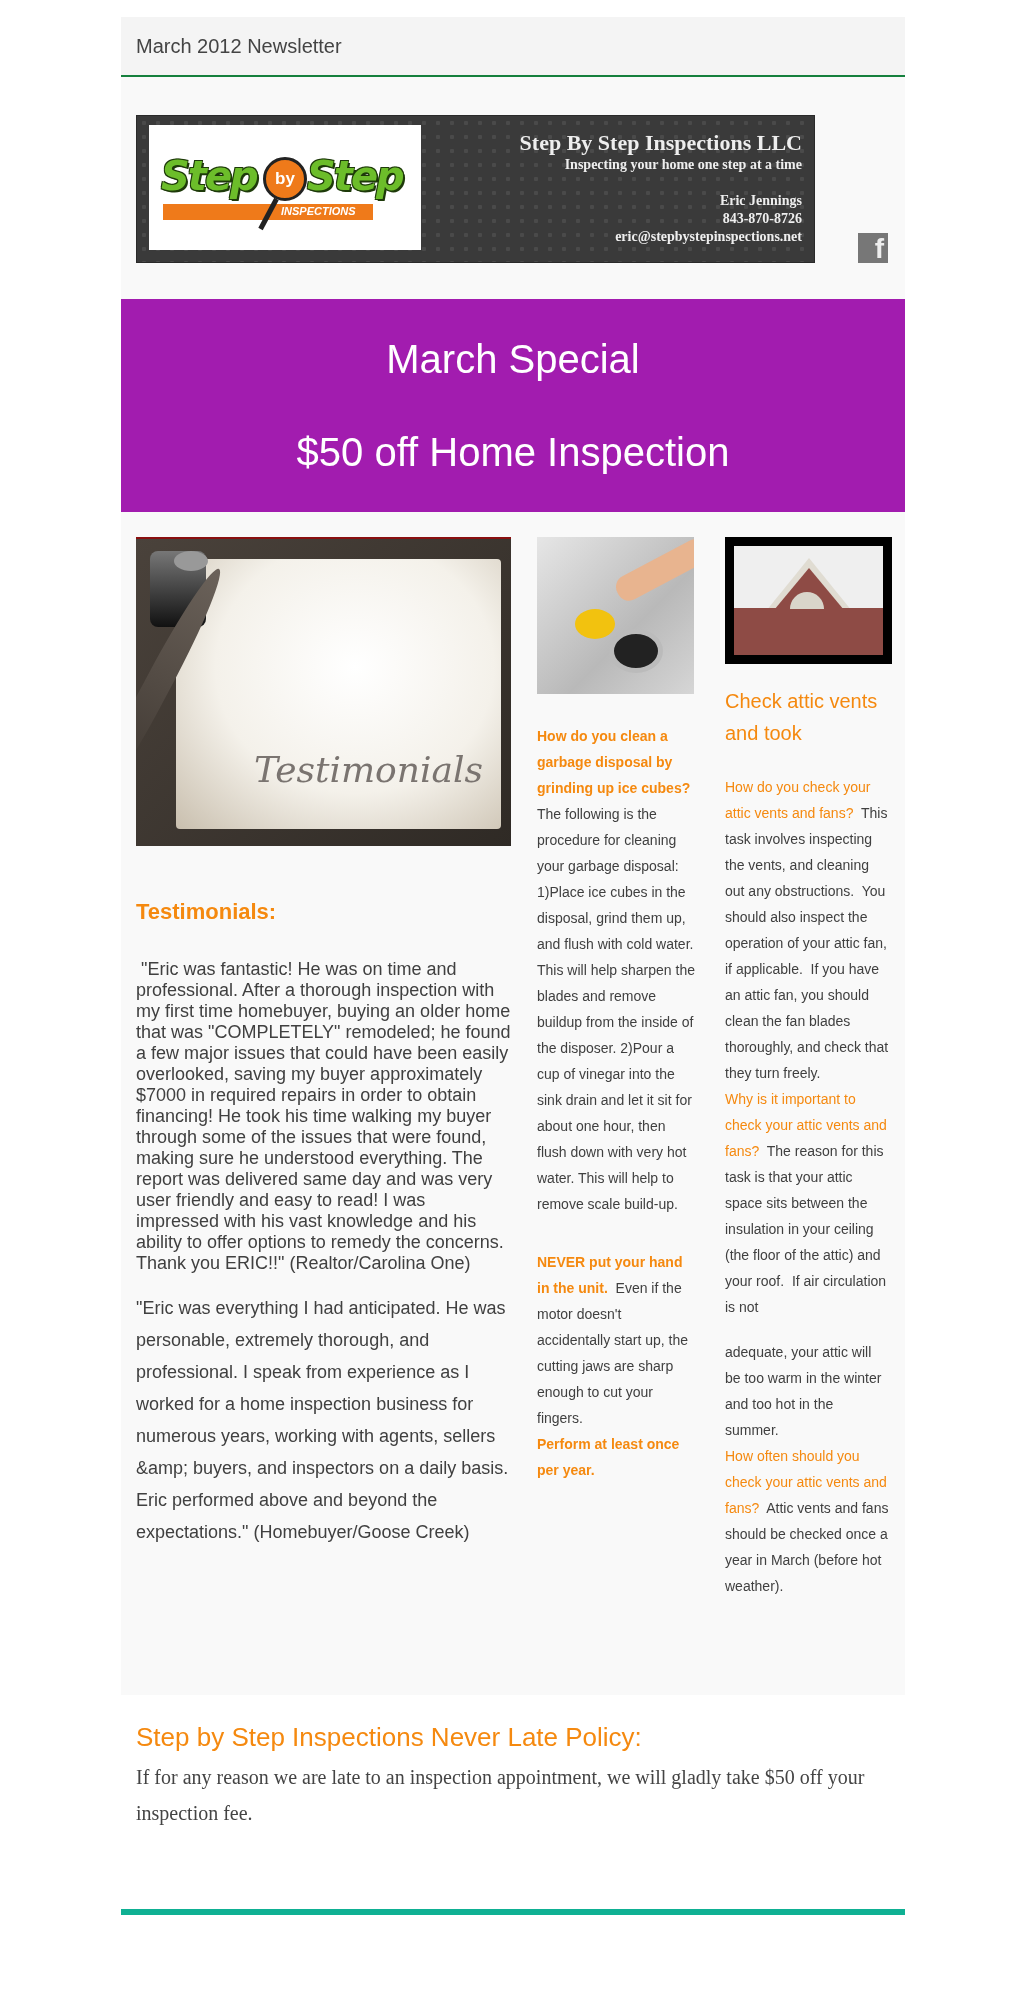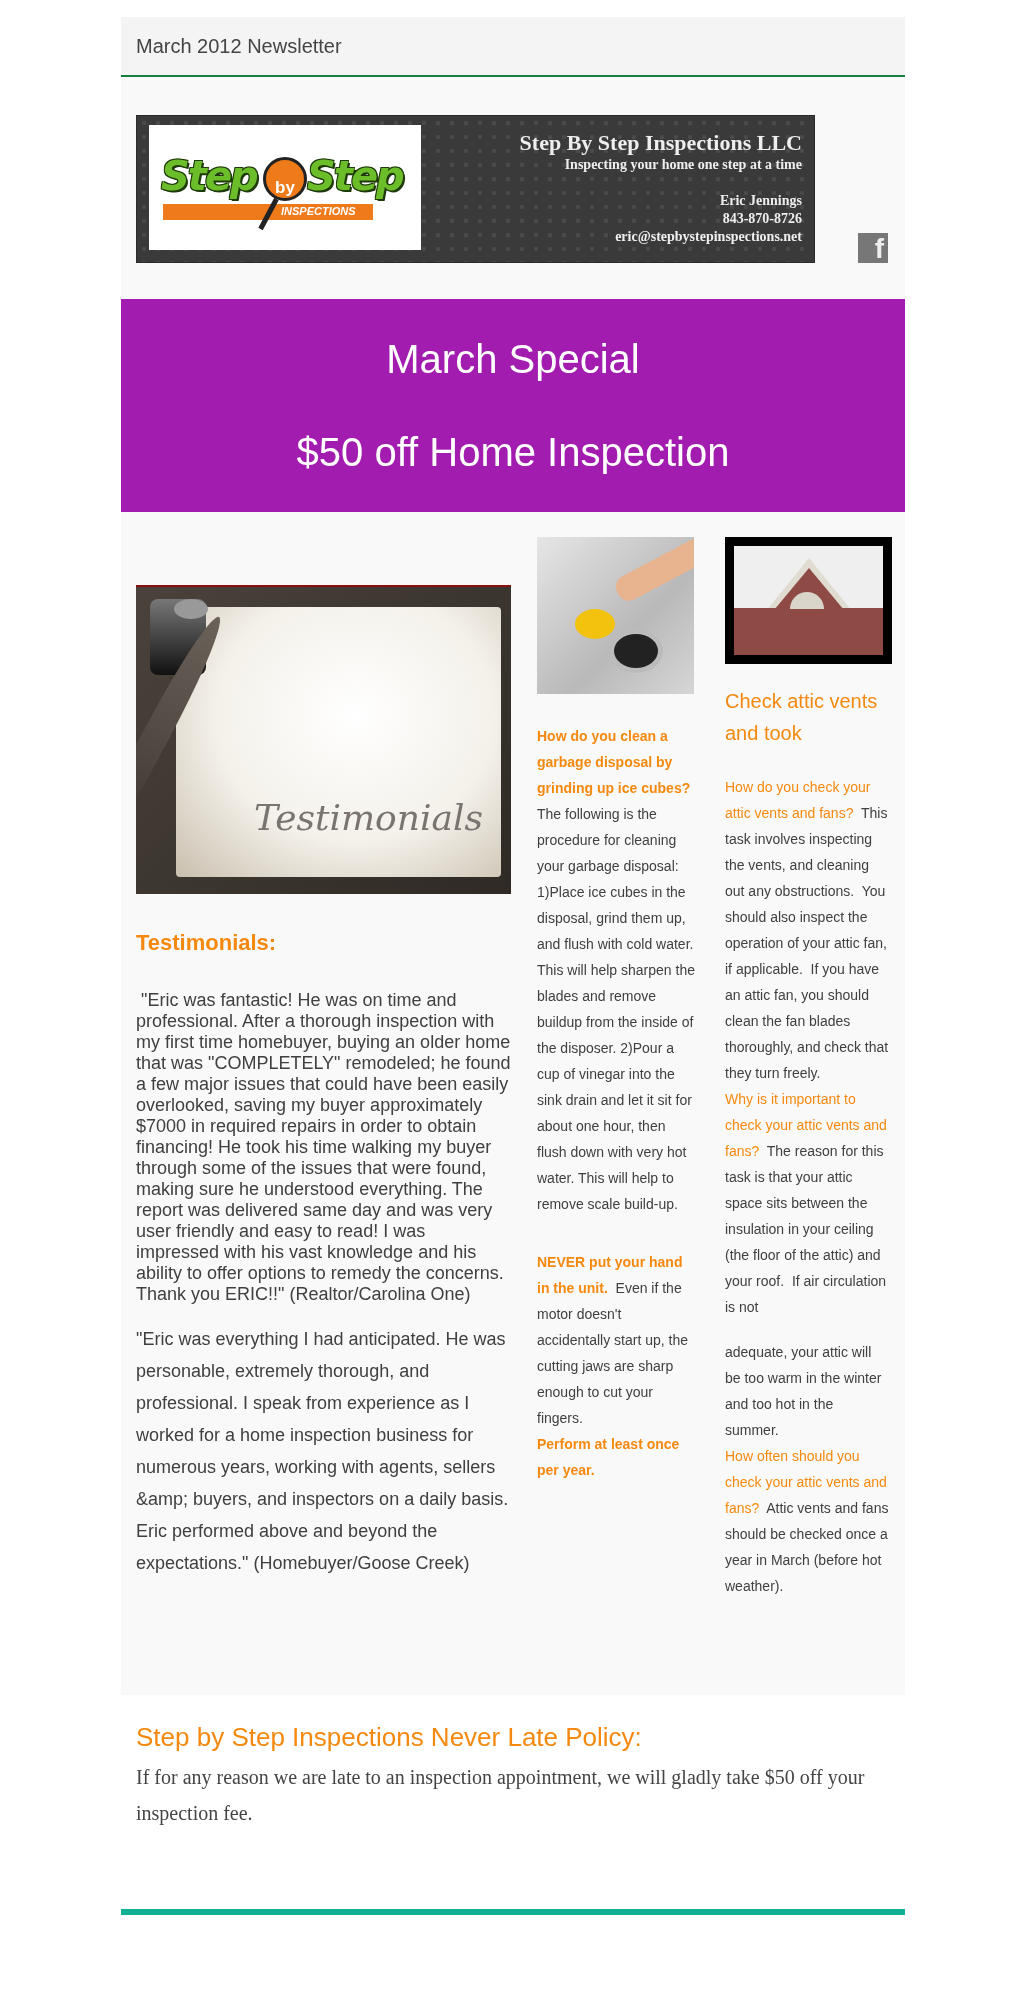--- a/index.html
+++ b/index.html
@@ -9,42 +9,42 @@
   .topbar span { font-size:20px; color:#444; }
   .banner-area { height:222px; position:relative; }
   .banner { position:absolute; left:15px; top:38px; width:677px; height:146px; background:#3a3a3a;
     background-image: radial-gradient(#4a4a4a 2px, transparent 2.5px); background-size:14px 14px; border:1px solid #2a2a2a; }
   .logo-box { position:absolute; left:12px; top:9px; width:272px; height:125px; background:#fff; }
   .logo-bar { position:absolute; left:14px; top:79px; width:210px; height:16px; background:#ef7a1a; }
   .logo-step1, .logo-step2 { position:absolute; top:28px; font-family:"DejaVu Sans", sans-serif; font-weight:bold; font-style:italic; font-size:40px; color:#6cbd2a;
     text-shadow: 2px 2px 0 #1e3a0a, -1px -1px 0 #1e3a0a, 1px -1px 0 #1e3a0a, -1px 1px 0 #1e3a0a; letter-spacing:-2px; }
   .logo-step1 { left:12px; }
   .logo-step2 { left:158px; }
-  .logo-by { position:absolute; left:114px; top:32px; width:38px; height:38px; border-radius:50%; background:#ef7a1a; border:3px solid #222; color:#fff; font-weight:bold; font-size:17px; display:flex; align-items:flex-end; justify-content:center; }
+  .logo-by { position:absolute; left:114px; top:32px; width:38px; height:38px; border-radius:50%; background:#ef7a1a; border:3px solid #222; color:#fff; font-weight:bold; font-size:17px; display:flex; align-items:center; justify-content:center; }
   .logo-handle { position:absolute; left:125px; top:74px; width:5px; height:34px; background:#222; transform:rotate(28deg); transform-origin:top; }
   .logo-insp { position:absolute; left:132px; top:80px; font-size:11px; font-weight:bold; font-style:italic; color:#fff; }
   .banner-text { position:absolute; right:12px; top:14px; text-align:right; font-family:"Liberation Serif", serif; color:#eee; font-weight:bold; }
   .bt-company { font-size:22px; line-height:26px; }
   .bt-tag { font-size:14px; line-height:18px; }
   .bt-line { font-size:14px; line-height:18px; }
   .fb { position:absolute; left:737px; top:156px; width:30px; height:30px; background:#777; color:#eee; font-weight:bold; font-size:28px; display:flex; align-items:flex-end; justify-content:flex-end; padding-right:4px; box-sizing:border-box; line-height:1; font-family:"Liberation Sans", sans-serif; overflow:hidden; }
   .special { height:213px; background:#a21caf; color:#fff; text-align:center; }
   .special .l1 { font-size:40px; padding-top:36px; line-height:48px; }
   .special .l2 { font-size:40px; margin-top:45px; line-height:48px; }
   .content { position:relative; height:1183px; }
   .col1 { position:absolute; left:15px; top:25px; width:375px; }
   .col2 { position:absolute; left:416px; top:25px; width:160px; }
   .col3 { position:absolute; left:604px; top:25px; width:165px; }
-  .testi-img { width:375px; height:307px; position:relative; background:linear-gradient(135deg,#4a423b,#2f2a25); border-top:2px solid #8a1010; overflow:hidden;margin-top:48px; }
+  .testi-img { width:375px; height:307px; position:relative; background:linear-gradient(135deg,#4a423b,#2f2a25); border-top:2px solid #8a1010; overflow:hidden; }
   .paper { position:absolute; left:40px; top:20px; width:325px; height:270px; background:radial-gradient(ellipse at 55% 40%, #ffffff 0%, #f4f1ea 55%, #c9bfae 100%); border-radius:4px; }
   .ink { position:absolute; left:14px; top:12px; width:56px; height:76px; background:linear-gradient(#777,#111); border-radius:8px; }
   .ink-neck { position:absolute; left:24px; top:0px; width:34px; height:20px; background:#999; border-radius:50%; }
   .feather { position:absolute; left:70px; top:30px; width:26px; height:250px; background:linear-gradient(#6b625a,#3c352f); border-radius:50% 50% 40% 40%; transform:rotate(28deg); transform-origin:top center; }
   .testi-script { position:absolute; left:118px; top:210px; font-family:"DejaVu Serif", serif; font-style:italic; font-size:36px; color:#7a7470; }
-  .h-testi { color:#f5890f; font-weight:bold; font-size:22px; margin-top:36px; }
+  .h-testi { color:#f5890f; font-weight:bold; font-size:22px; margin-top:53px; }
   .quote1 { font-size:18px; line-height:21px; color:#404040; margin-top:34px; white-space:pre-wrap; }
   .quote2 { font-size:18px; line-height:32px; color:#404040; margin-top:18px; }
   .sink-img { width:157px; height:157px; position:relative; background:linear-gradient(135deg,#e6e6e6,#b9b9b9 60%,#d6d6d6); overflow:hidden; }
   .drain { position:absolute; left:72px; top:92px; width:44px; height:34px; border-radius:50%; background:#222; border:5px solid #bbb; }
   .peel { position:absolute; left:38px; top:72px; width:40px; height:30px; border-radius:50%; background:#f2c20f; }
   .hand { position:absolute; left:75px; top:20px; width:100px; height:26px; background:#e8b48f; border-radius:12px; transform:rotate(-28deg); }
   .small { font-size:14px; line-height:26px; }
   .orange { color:#f5890f; }
   .bold { font-weight:bold; }
   .c2-q { margin-top:29px; }

